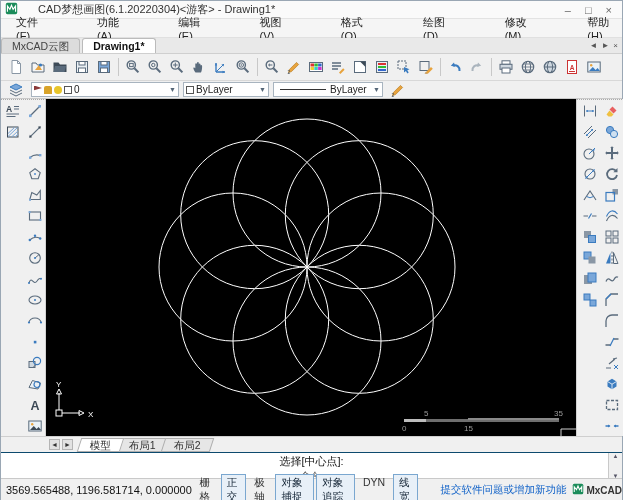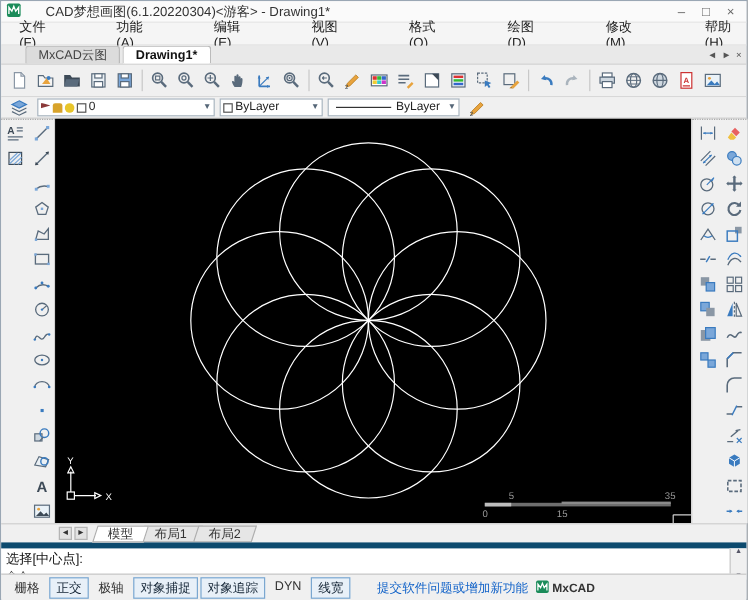--- a/index.html
+++ b/index.html
@@ -11,21 +11,21 @@
   .titlebar { position:absolute; left:0; top:0; width:100%; height:18px; background:#fafafa; display:flex; align-items:center; padding:0 4px; border-bottom:1px solid #e3e3e3; }
   .titlebar .ttext { font-size:11px; color:#333; margin-left:20px; flex:1; white-space:nowrap; overflow:hidden; }
   .winbtns { display:flex; gap:14px; margin-right:6px; color:#666; font-size:11px; }
   .winbtns span { cursor:default; line-height:16px; }
 
   
   .menubar { position:absolute; left:0; top:18px; width:100%; height:19px; background:#f5f5f5; display:flex; align-items:center; padding-left:6px; border-bottom:1px solid #e0e0e0;gap:38px; }
   .menubar .mitem { padding:2px 9px; font-size:11px; color:#222; }
 
   
-  .doctabs { position:absolute; left:0; top:37px; width:100%; height:16px; background:#e9e9e9; border-bottom:1px solid #cfcfcf; display:flex; align-items:flex-end; padding-left:20px; }
+  .doctabs { position:absolute; left:0; top:37px; width:100%; height:16px; background:#e9e9e9; border-bottom:1px solid #cfcfcf; display:flex; align-items:flex-end; padding-left:0; }
   .dtab { height:15px; line-height:14px; padding:0 10px; font-size:10.5px; color:#444; background:#dcdcdc; border:1px solid #bbb; border-bottom:none; border-radius:3px 3px 0 0; margin-right:2px; }
   .dtab.active { background:#fff; font-weight:bold; color:#111; }
   .doctab-ctrl { position:absolute; right:4px; top:2px; display:flex; gap:4px; color:#555; font-size:8px; }
 
   
   .toolbar { position:absolute; left:0; top:53px; width:100%; height:27px; background:#f0f0f0; border-bottom:1px solid #d8d8d8; display:flex; align-items:center; padding-left:4px; }
   .tbtn { width:22px; height:22px; display:flex; align-items:center; justify-content:center; border:1px solid transparent; border-radius:2px; }
   .tsep { width:1px; height:18px; background:#c8c8c8; margin:0 3px; }
 
   
@@ -47,21 +47,21 @@
 
   
   .modeltabs { position:absolute; left:0; top:435px; width:100%; height:16px; background:#f0f0f0; border-top:1px solid #cfcfcf; display:flex; align-items:center; padding-left:48px; }
   .mtnav { display:flex; gap:2px; margin-right:6px; }
   .mtnav span { width:11px; height:11px; font-size:7px; color:#333; background:#e2e2e2; border:1px solid #b5b5b5; display:flex; align-items:center; justify-content:center; }
   .mtab { padding:0 10px; height:14px; line-height:13px; font-size:10.5px; color:#333; background:#e6e6e6; border:1px solid #aeaeae; transform:skewX(-18deg); margin-right:-4px; }
   .mtab > span { display:inline-block; transform:skewX(18deg); }
   .mtab.active { background:#fff; z-index:2; }
 
   
-  .cmdarea { position:absolute; left:0; top:451px; width:100%; height:26px; background:#fff; border-top:5px solid #0c4a6e; }
+  .cmdarea { position:absolute; left:0; top:451px; width:100%; height:26px; background:#fff; border-top:1px solid #0c4a6e;text-align:center; }
   .cmd-hist { padding:1px 4px; font-size:11px; color:#111; }
   .cmd-prompt { padding:0 4px; font-size:9.5px; color:#444; }
   .cmd-scroll { position:absolute; right:0; top:0; width:14px; height:26px; background:#f0f0f0; border-left:1px solid #c9c9c9; display:flex; flex-direction:column; justify-content:space-between; align-items:center; font-size:6px; color:#556; }
 
   
   .statusbar { position:absolute; left:0; top:477px; width:100%; height:23px; background:#f0f0f0; border-top:1px solid #c9c9c9; display:flex; align-items:center; padding-left:5px; font-size:10.5px; }
   .coords { width:238px; color:#111; font-size:11px; }
   .stoggle { padding:1px 5px; margin-right:2px; color:#333; border:1px solid transparent; }
   .stoggle.on { background:#e8f0f8; border:1px solid #7aa7d0; color:#123; }
   .slink { color:#1162c8; margin-left:20px; white-space:nowrap; }
@@ -664,20 +664,21 @@
   <div class="cmdarea">
     <div class="cmd-hist">选择[中心点]:</div>
     <div class="cmd-prompt">命令:</div>
     <div class="cmd-scroll">
       <span>▲</span>
       <span>▼</span>
     </div>
   </div>
 
   <div class="statusbar">
+    <span class="coords">3569.565488, 1196.581714, 0.000000</span>
     <span id="toggles" style="display:flex;">
         <span class="stoggle">栅格</span>
         <span class="stoggle on">正交</span>
         <span class="stoggle">极轴</span>
         <span class="stoggle on">对象捕捉</span>
         <span class="stoggle on">对象追踪</span>
         <span class="stoggle">DYN</span>
         <span class="stoggle on">线宽</span>
       </span>
     <span class="slink">提交软件问题或增加新功能</span>

